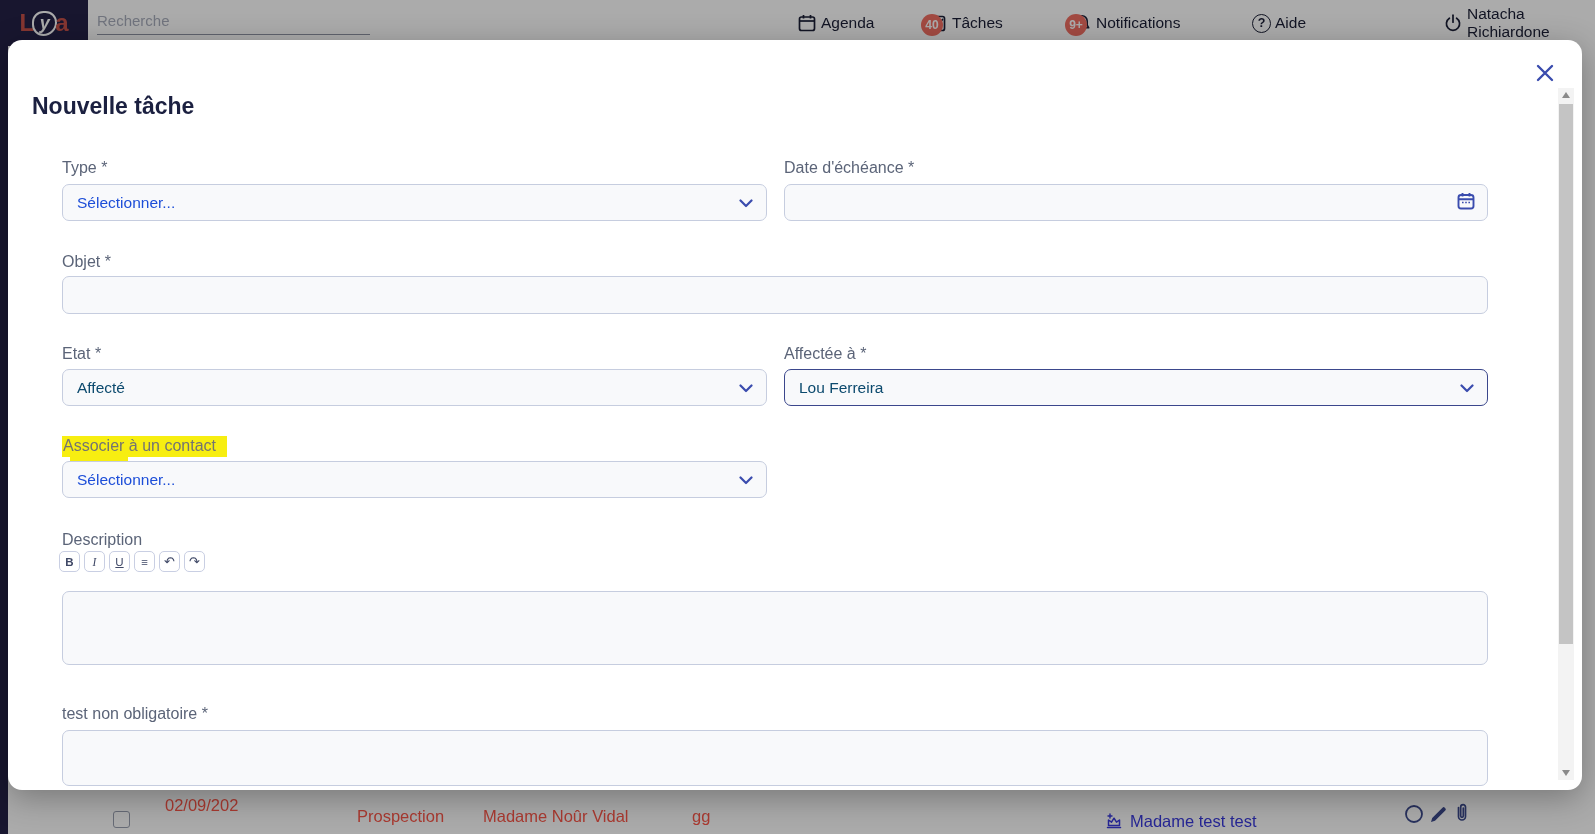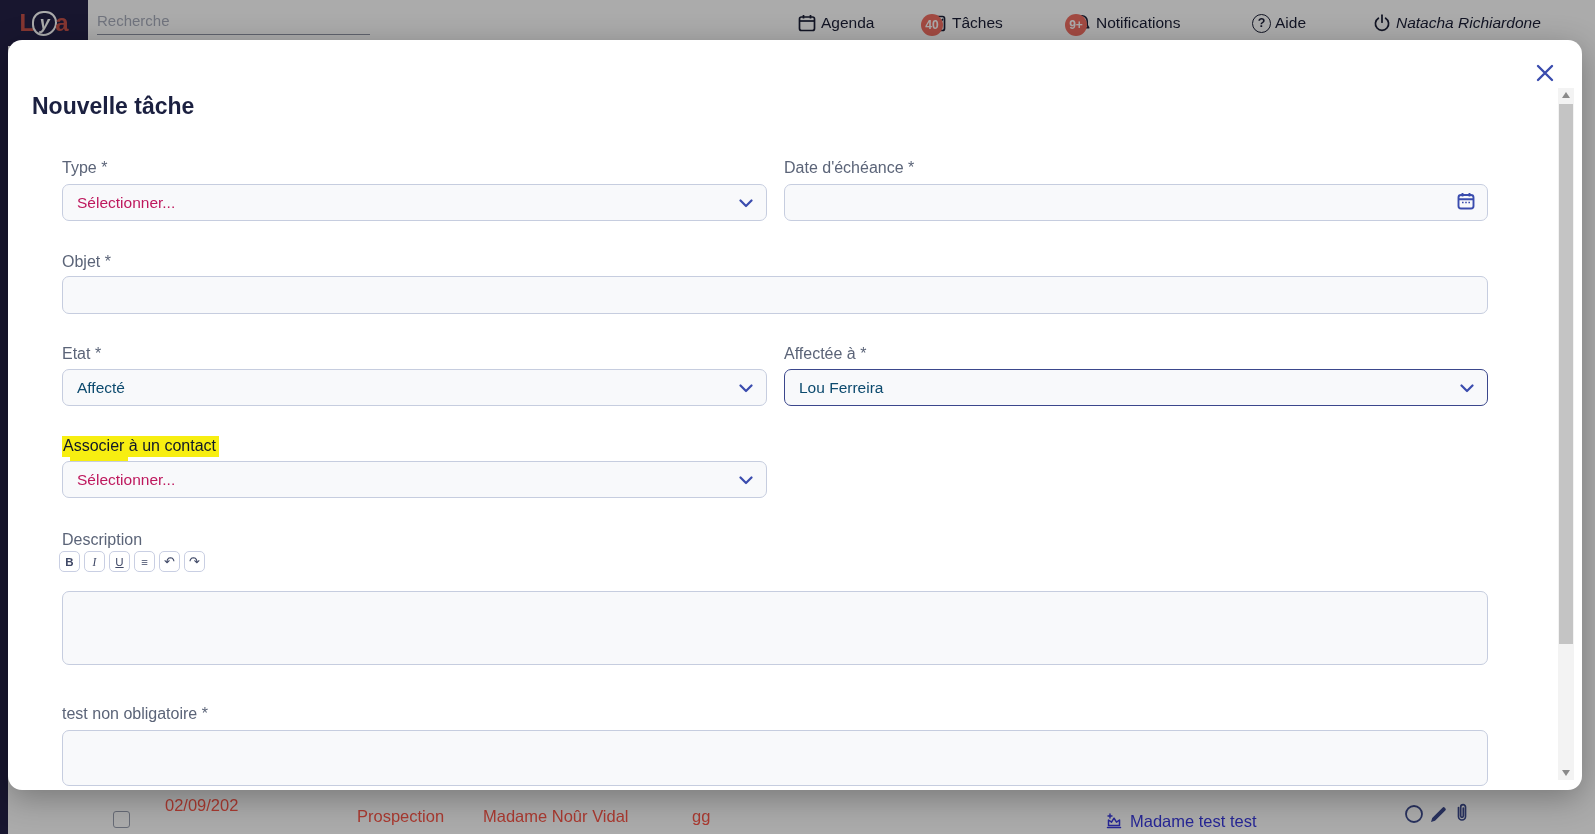--- a/index.html
+++ b/index.html
@@ -93,32 +93,32 @@
   .sb-up { top:0; }
   .sb-down { bottom:0; }
   .tri-up { width:0; height:0; border-left:4px solid transparent; border-right:4px solid transparent; border-bottom:6px solid #8a8a8a; }
   .tri-down { width:0; height:0; border-left:4px solid transparent; border-right:4px solid transparent; border-top:6px solid #8a8a8a; }
   .sb-thumb { position:absolute; left:1px; top:16px; width:14px; height:540px; background:#c4c4c4; cursor:pointer; }
   
   .f-label {
     position:absolute; font-size:16px; color:#5b6478; white-space:nowrap;
   }
   .hl {
-    background:#f7ee11; color:#0f172a; padding:1px 3px 3px 1px;
+    background:#f7ee11; color:#737373; padding:1px 11px 3px 1px;
   }
   .hl-patch { position:absolute; background:#f7ee11; }
   .ctrl {
     position:absolute; height:37px;
     background:#f8f9fb; border:1px solid #c6cddf; border-radius:7px;
     display:flex; align-items:center; padding:0 40px 0 14px;
     font-size:15.5px; cursor:pointer;
   }
   .ctrl .chev { position:absolute; right:13px; top:50%; transform:translateY(-50%); }
   .ctrl .cal { position:absolute; right:11px; top:50%; transform:translateY(-50%); }
-  .ph { color:#be185d; }
+  .ph { color:#1d4ed8; }
   .val { color:#0c4a6e; }
   .ctrl-focus { border:1.6px solid #3b478c; }
   .txt-input {
     position:absolute; height:38px;
     background:#f8f9fb; border:1px solid #c6cddf; border-radius:7px;
     padding:0 14px; font-size:15.5px; color:#262c4e; outline:none;
     font-family:"Liberation Sans",sans-serif;
   }
   .toolbar {
     position:absolute; left:51px; top:511px; display:flex; gap:4px;
@@ -184,21 +184,21 @@
         </svg>
     </span>
     <span>Notifications</span>
   </div>
 
   <div class="nav-item" style="left:1252px;">
     <span class="help-circle">?</span>
     <span>Aide</span>
   </div>
 
-  <div class="nav-item" style="left:1372px;font-style:italic;">
+  <div class="nav-item" style="left:1443px;">
     <span class="nav-icon">
       <svg width="20" height="20" viewBox="0 0 20 20">
           <path d="M6.4 5.2 a6.6 6.6 0 1 0 7.2 0" fill="none" stroke="#1b1f36" stroke-width="1.7" stroke-linecap="round"></path>
           <line x1="10" y1="2.2" x2="10" y2="9.2" stroke="#1b1f36" stroke-width="1.7" stroke-linecap="round"></line>
         </svg>
     </span>
     <span>Natacha Richiardone</span>
   </div>
 </div>
 

